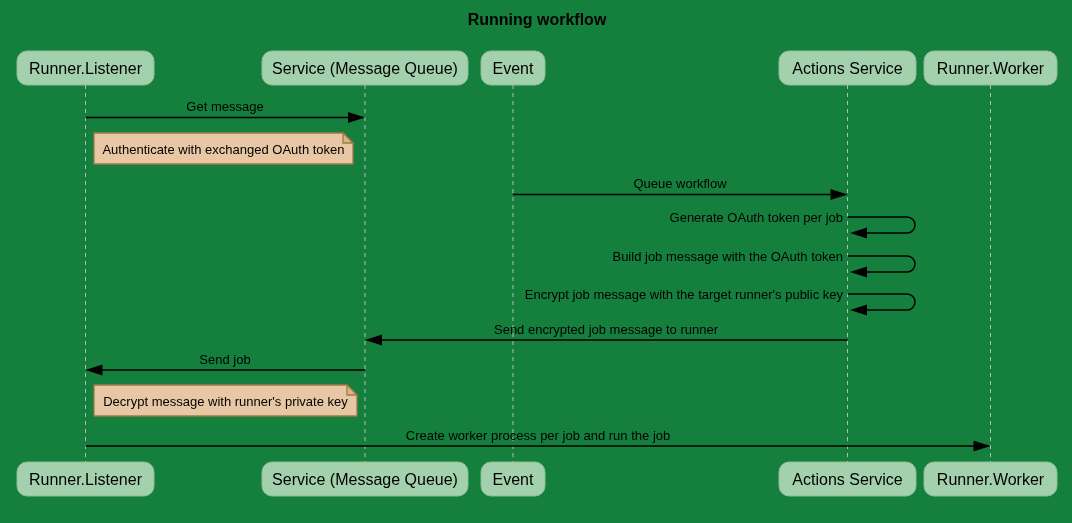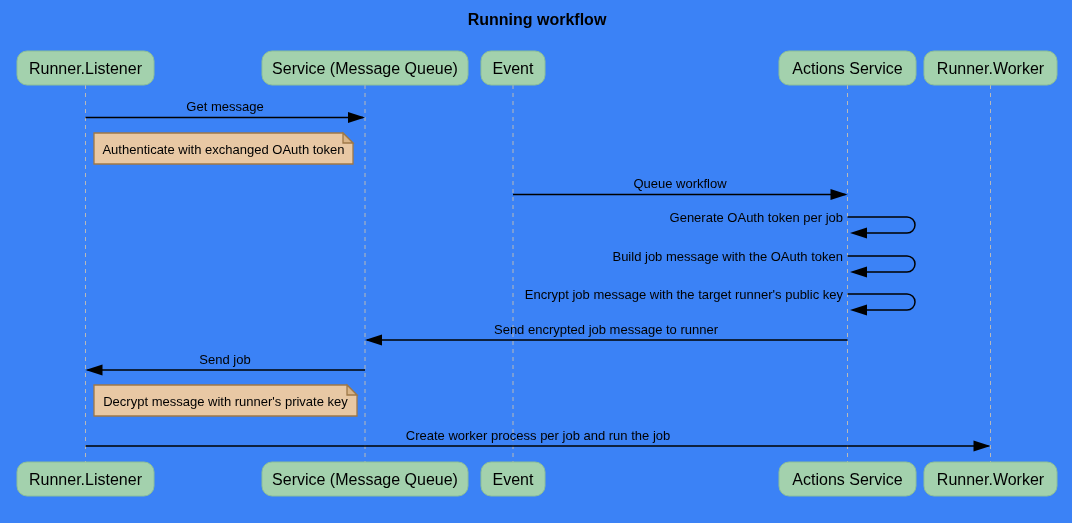--- a/index.html
+++ b/index.html
@@ -1,20 +1,20 @@
 <!DOCTYPE html>
 <html><head>
 <meta charset="utf-8">
 <style>
   html, body { margin: 0; padding: 0; background: #ffffff; }
   .wrap {
     position: relative;
     width: 1072px;
     height: 523px;
-    background: #3b82f6;
+    background: #15803d;
     font-family: "Liberation Sans", sans-serif;
   }
   svg text {
     font-family: "Liberation Sans", sans-serif;
     fill: #000000;
   }
   .title-text   { font-size: 16px; font-weight: bold; text-anchor: middle; }
   .p-label      { font-size: 16px; text-anchor: middle; }
   .msg-label    { font-size: 13px; text-anchor: middle; }
   .self-label   { font-size: 13px; text-anchor: end; }

